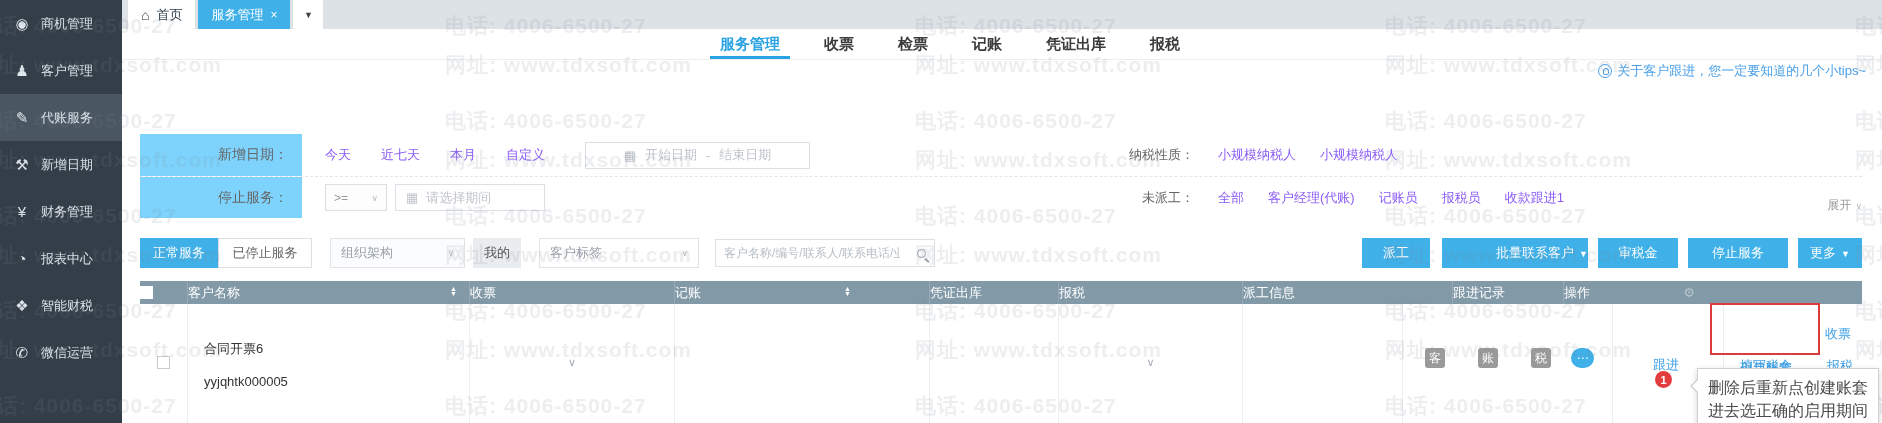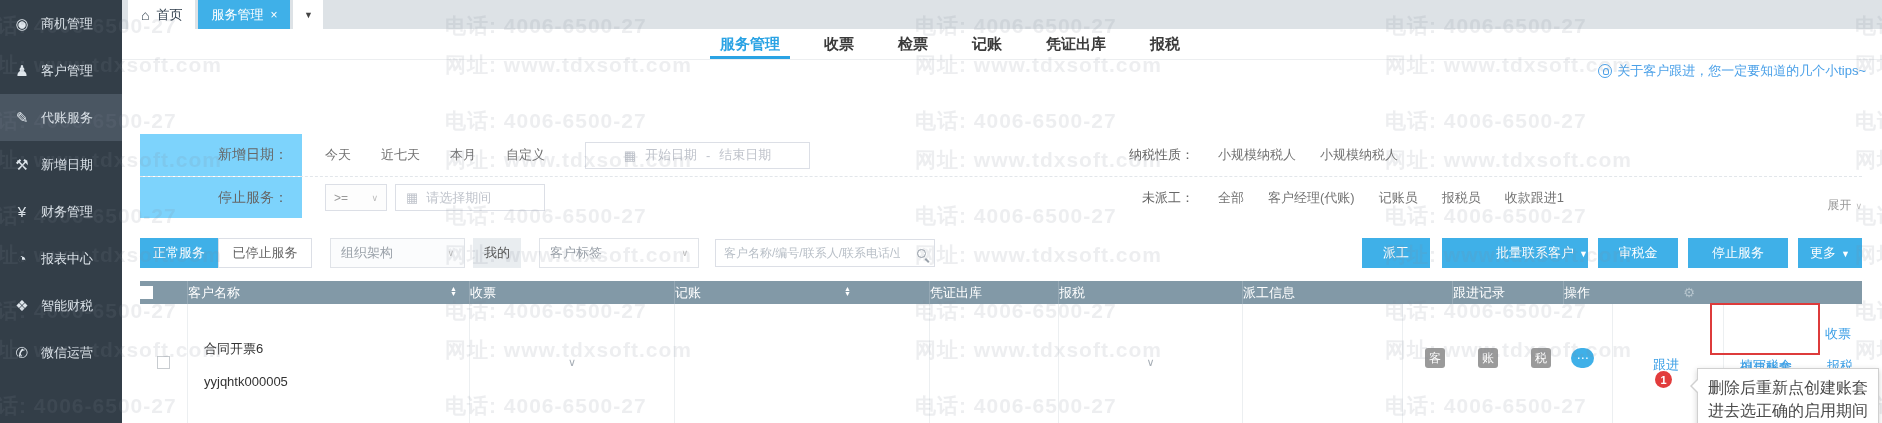--- a/index.html
+++ b/index.html
@@ -30,21 +30,21 @@
   .nav-tab.active::after { content:""; position:absolute; left:-10px; right:-10px; bottom:0; height:3px; background:#2aa3e4; }
   
   .tips { position:absolute; top:62px; right:16px; color:#4aa0e8; font-size:13px; display:flex; align-items:center; gap:5px; cursor:pointer; }
   .bulb { width:14px; height:14px; border:1px solid #4aa0e8; border-radius:50%; position:relative; flex:none; }
   .bulb::after { content:""; position:absolute; left:4px; top:3px; width:4px; height:5px; border:1px solid #4aa0e8; border-radius:50% 50% 2px 2px; }
   
   .panel { position:absolute; left:18px; right:20px; top:134px; height:84px; }
   .prow { height:42px; display:flex; align-items:center; position:relative; }
   .prow.second { border-top:1px dashed #e2e6ea; }
   .plabel { width:162px; align-self:stretch; background:#7dd3fc; display:flex; align-items:center; justify-content:flex-end; padding-right:14px; color:#666; font-size:14px; flex:none; }
-  .popt { color:#737373; font-size:13px; margin-left:30px; cursor:pointer; white-space:nowrap;text-align:center; }
+  .popt { color:#8b5cf6; font-size:13px; margin-left:30px; cursor:pointer; white-space:nowrap;text-align:center; }
   .popt.first { margin-left:23px; }
   .datebox { margin-left:40px; width:225px; height:27px; border:1px solid #dcdfe6; display:flex; align-items:center; justify-content:center; gap:9px; color:#c0c4cc; font-size:13px; background:#fff; cursor:pointer; }
   .cal-ic { font-size:13px; color:#c0c4cc; }
   .opselect { margin-left:23px; width:62px; height:27px; border:1px solid #dcdfe6; display:flex; align-items:center; justify-content:space-between; padding:0 8px; color:#999; font-size:12px; background:#fdfdfd; cursor:pointer; }
   .caret-sm { font-size:9px; color:#bbb; }
   .periodbox { margin-left:8px; width:150px; height:27px; border:1px solid #dcdfe6; display:flex; align-items:center; gap:8px; padding:0 10px; color:#c0c4cc; font-size:13px; background:#fff; cursor:pointer; }
   .pright { position:absolute; left:968px; display:flex; align-items:center; }
   .prlabel { width:86px; text-align:right; color:#666; font-size:13px; flex:none; }
   .pright .popt { margin-left:24px; }
   .expand { position:absolute; right:0; bottom:4px; color:#999; font-size:12px; display:flex; gap:4px; align-items:center; cursor:pointer; }

